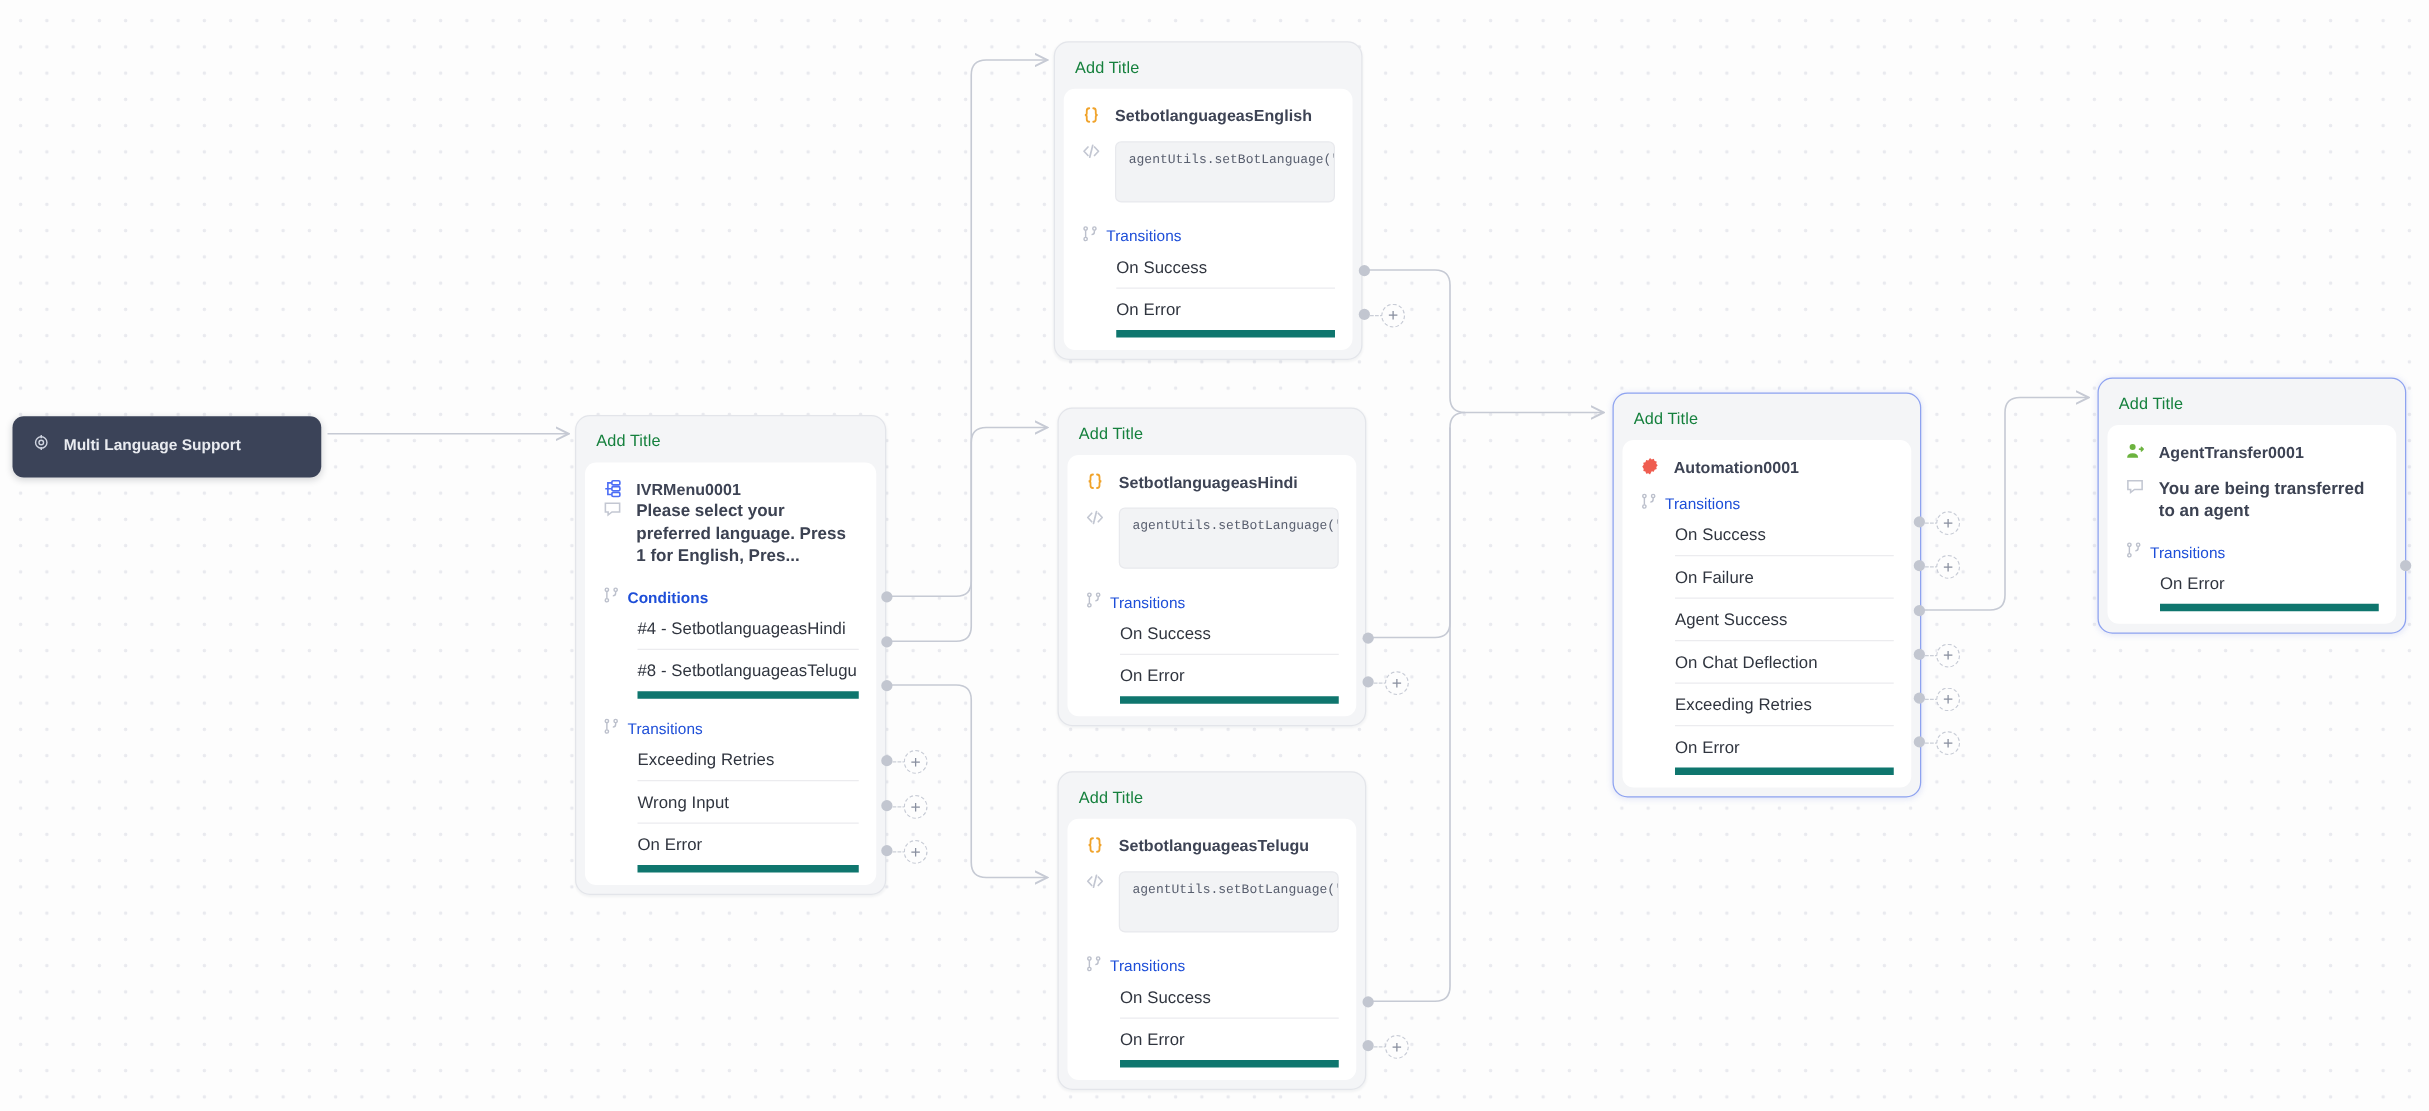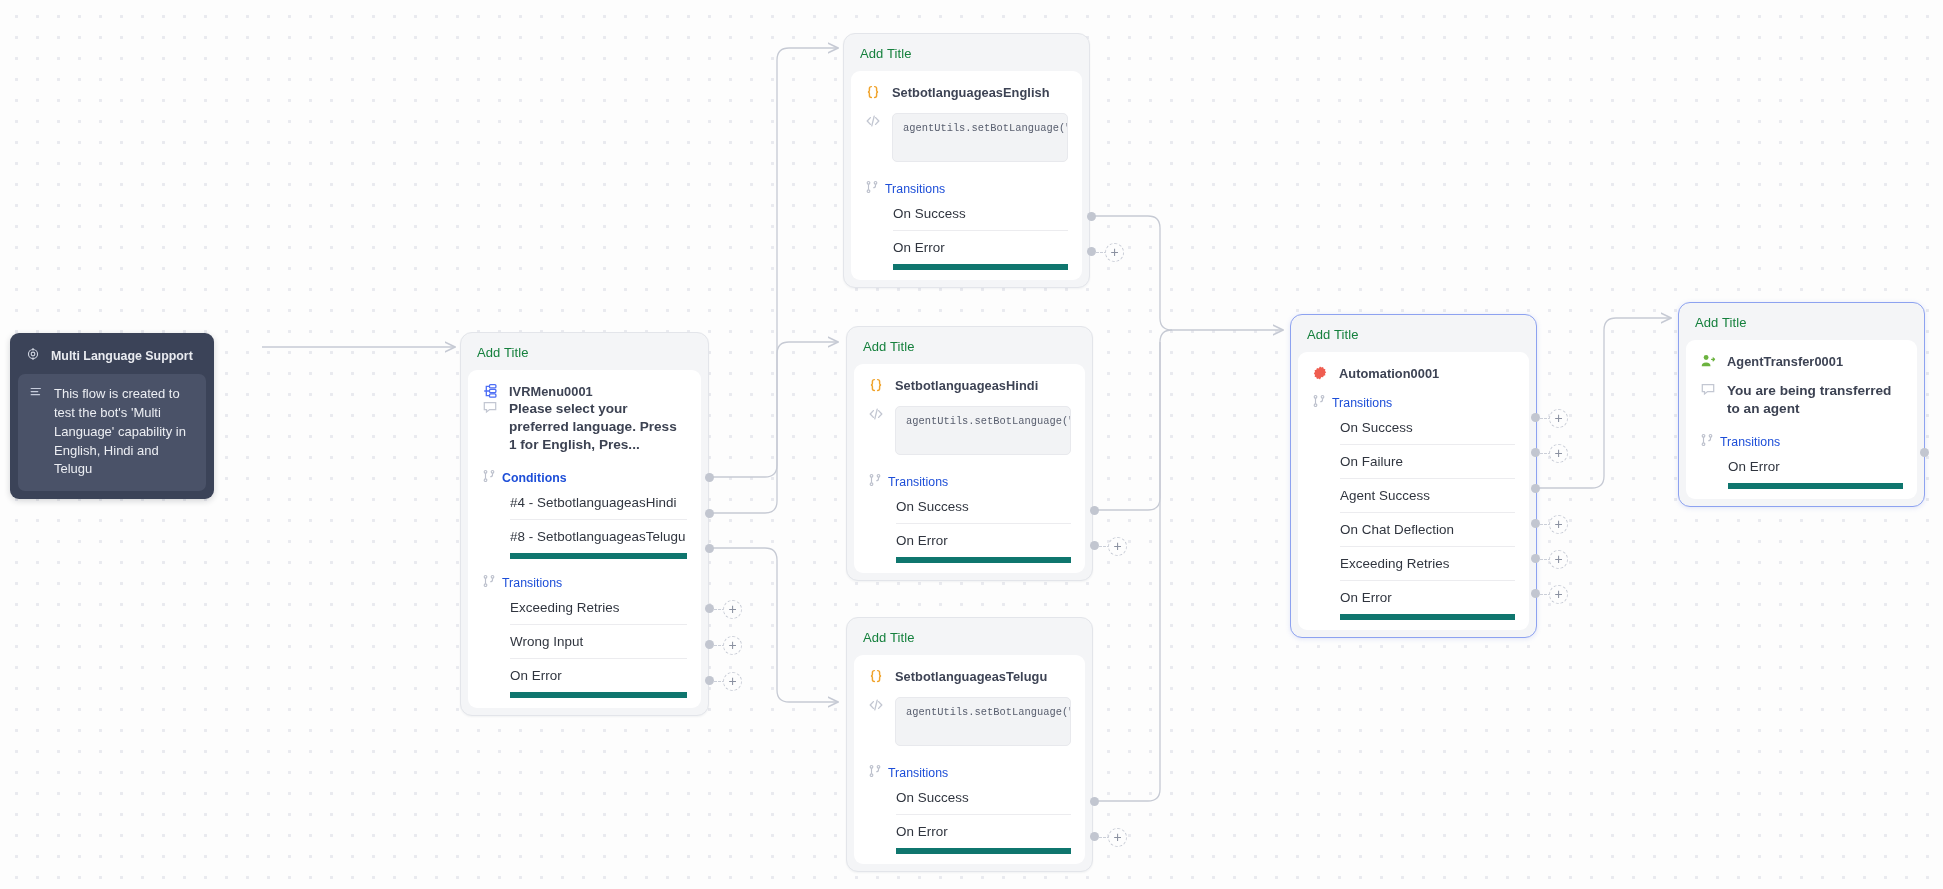--- a/index.html
+++ b/index.html
@@ -119,21 +119,21 @@
   .port-stub {
     position: absolute;
     height: 1px;
     border-top: 1px dashed #cbcfd8;
   }
 
   
   #sticky {
     position: absolute;
     left: 10px; top: 333px;
-    width: 204px;
+    width: 247px;
     background: #3b4358;
     border-radius: 9px;
     padding: 8px;
     box-shadow: 0 2px 6px rgba(20,25,40,.18);
   }
   #sticky .sticky-head {
     display: flex; align-items: center; gap: 11px;
     padding: 6px 8px 10px 8px;
     font-size: 12.4px;
     color: #e9ebf0;
@@ -186,30 +186,20 @@
     <div class="sticky-head">
       <span>
         <svg class="ico-sm" viewBox="0 0 16 16" fill="none" stroke="#cfd4e0" stroke-width="1.3">
           <circle cx="8" cy="8" r="5.2"></circle>
             <circle cx="8" cy="8" r="2.1"></circle>
           <line x1="8" y1="1.2" x2="8" y2="4"></line>
             <line x1="8" y1="12" x2="8" y2="14.8"></line>
         </svg>
       </span>
       <span>Multi Language Support</span>
-    </div>
-    <div class="sticky-body">
-      <span>
-        <svg class="ico-sm" viewBox="0 0 16 16" stroke="#c6ccdb" stroke-width="1.4" stroke-linecap="round">
-          <line x1="2.5" y1="4" x2="13" y2="4"></line>
-            <line x1="2.5" y1="7.5" x2="10" y2="7.5"></line>
-            <line x1="2.5" y1="11" x2="12" y2="11"></line>
-        </svg>
-      </span>
-      <div class="sticky-text">This flow is created to test the bot's 'Multi Language' capability in English, Hindi and Telugu</div>
     </div>
   </div>
 
   <div class="node" style="left:460px; top:332px; width:249px;">
     <div class="node-title">Add Title</div>
     <div class="node-body">
       <div class="row-icon-line">
         <span>
           <svg class="ico" viewBox="0 0 16 16" fill="none" stroke="#4d6ef5" stroke-width="1.3">
             <rect x="7.5" y="1.6" width="6.4" height="3.3" rx="1"></rect>

